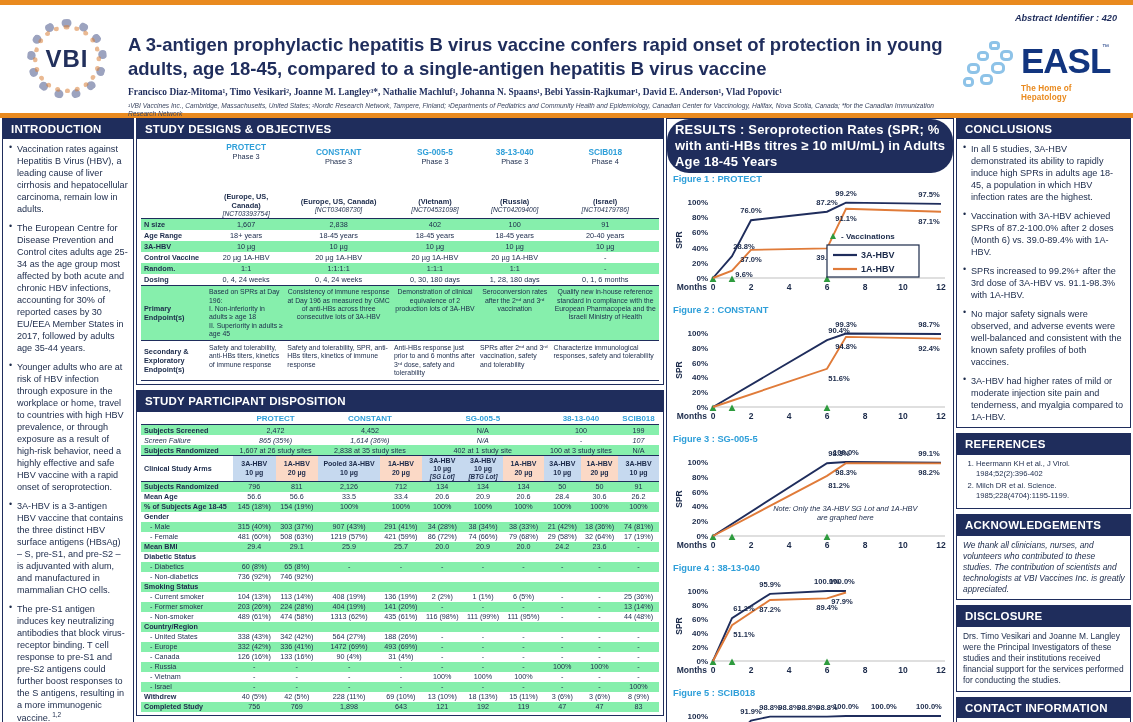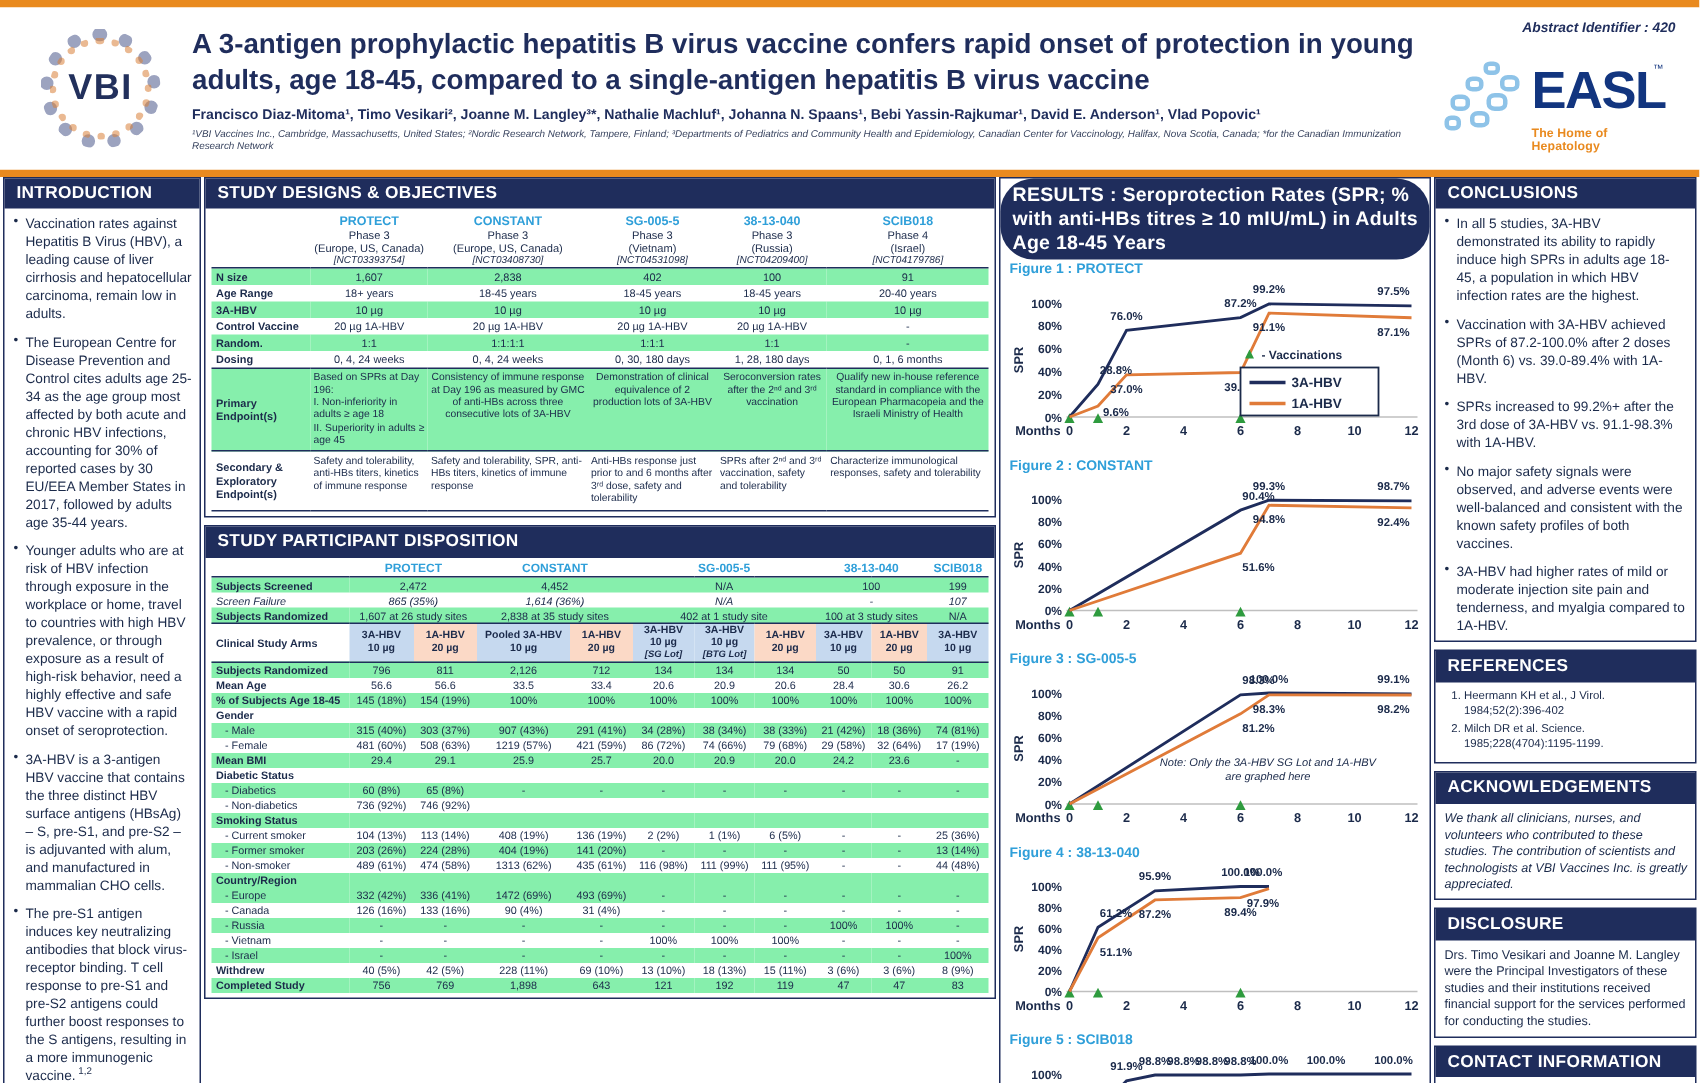--- a/index.html
+++ b/index.html
@@ -20,22 +20,22 @@
   .header { position:absolute; left:0; top:5px; width:1133px; height:108px; background:#fff; }
   .vbi-logo { position:absolute; left:22px; top:12px; width:90px; height:84px; }
   .vbi-ring { position:absolute; left:5px; top:2px; width:80px; height:80px; border-radius:50%;
       border:9px dotted #8b93b5; opacity:.85; }
   .vbi-ring2 { position:absolute; left:11px; top:8px; width:68px; height:68px; border-radius:50%;
       border:5px dotted #d9813a; opacity:.55; }
   .vbi-text { position:absolute; left:0; top:28px; width:90px; text-align:center;
       font-size:24px; font-weight:bold; letter-spacing:1px; color:#22305c; }
 
   .title-block { position:absolute; left:128px; top:12px; width:820px; }
-  .poster-title { font-size:18.5px; font-weight:bold; color:#1f2d5c; line-height:1.28; margin:0 0 6px 0; }
-  .authors { font-size:9.4px; font-weight:bold; color:#1f2d5c; line-height:1.3; margin-bottom:3px; }
+  .poster-title { font-size:18.5px; font-weight:bold; color:#1f2d5c; line-height:1.28; margin:16px 0 6px 0; }
+  .authors { font-size:9.4px; font-weight:bold; color:#1f2d5c; line-height:1.3; margin-bottom:3px;font-family:Liberation Serif, serif; }
   .affil { font-size:6.6px; font-style:italic; color:#3a4560; line-height:1.34; }
 
   .abstract-id { position:absolute; right:16px; top:8px; font-size:9.2px; font-style:italic;
       font-weight:bold; color:#1f2d5c; }
   .easl { position:absolute; right:20px; top:32px; width:150px; height:70px; }
   .easl-dots { position:absolute; left:0; top:4px; width:62px; height:58px; }
   .easl-dots span { position:absolute; border:3px solid #8ec3e8; border-radius:40%; display:block; }
   .easl-word { position:absolute; left:58px; top:6px; font-size:35px; font-weight:bold;
       color:#12357f; letter-spacing:-1px; line-height:1; }
   .easl-tm { position:absolute; left:139px; top:6px; font-size:7px; color:#12357f; }
@@ -68,21 +68,21 @@
   .ital { font-style:italic; }
 
   
   table { border-collapse:collapse; width:100%; }
   .tbl-design { font-size:7.3px; color:#1b2a4a; }
   .tbl-design td, .tbl-design th { padding:1px 2px; vertical-align:middle; }
   .tbl-design .rowlab { text-align:left; font-weight:bold; width:66px; padding-left:3px; }
   .tbl-design td.c { text-align:center; }
   .study-name { color:#2f9fd9; font-weight:bold; font-size:8.3px; }
   .study-phase { font-weight:normal; font-size:7.4px; }
-  .study-loc { font-weight:normal; font-size:7.4px; }
+  .study-loc { font-weight:bold; font-size:7.4px;margin-top:31px; }
   .nct { font-style:italic; font-size:6.7px; }
   .zebra { background:#86efac; }
   .topline td { border-top:1px solid #1f2d5c; }
   .botline td { border-bottom:1px solid #1f2d5c; }
 
   .tbl-disp { font-size:7.2px; color:#1b2a4a; }
   .tbl-disp td { padding:0.5px 2px; }
   .tbl-disp .rowlab { text-align:left; font-weight:bold; width:92px; padding-left:3px; }
   .tbl-disp .rowlab.sub { font-weight:normal; padding-left:9px; }
   .tbl-disp .rowlab.ital { font-style:italic; font-weight:normal; }
@@ -540,20 +540,33 @@
                 <td class="c"></td>
                 <td class="c"></td>
                 <td class="c"></td>
                 <td class="c"></td>
                 <td class="c"></td>
                 <td class="c"></td>
                 <td class="c"></td>
                 <td class="c"></td>
                 <td class="c"></td>
                 <td class="c"></td>
+              </tr>
+              <tr>
+                <td class="rowlab sub">- United States</td>
+                <td class="c">338 (43%)</td>
+                <td class="c">342 (42%)</td>
+                <td class="c">564 (27%)</td>
+                <td class="c">188 (26%)</td>
+                <td class="c">-</td>
+                <td class="c">-</td>
+                <td class="c">-</td>
+                <td class="c">-</td>
+                <td class="c">-</td>
+                <td class="c">-</td>
               </tr>
               <tr class="zebra">
                 <td class="rowlab sub">- Europe</td>
                 <td class="c">332 (42%)</td>
                 <td class="c">336 (41%)</td>
                 <td class="c">1472 (69%)</td>
                 <td class="c">493 (69%)</td>
                 <td class="c">-</td>
                 <td class="c">-</td>
                 <td class="c">-</td>

